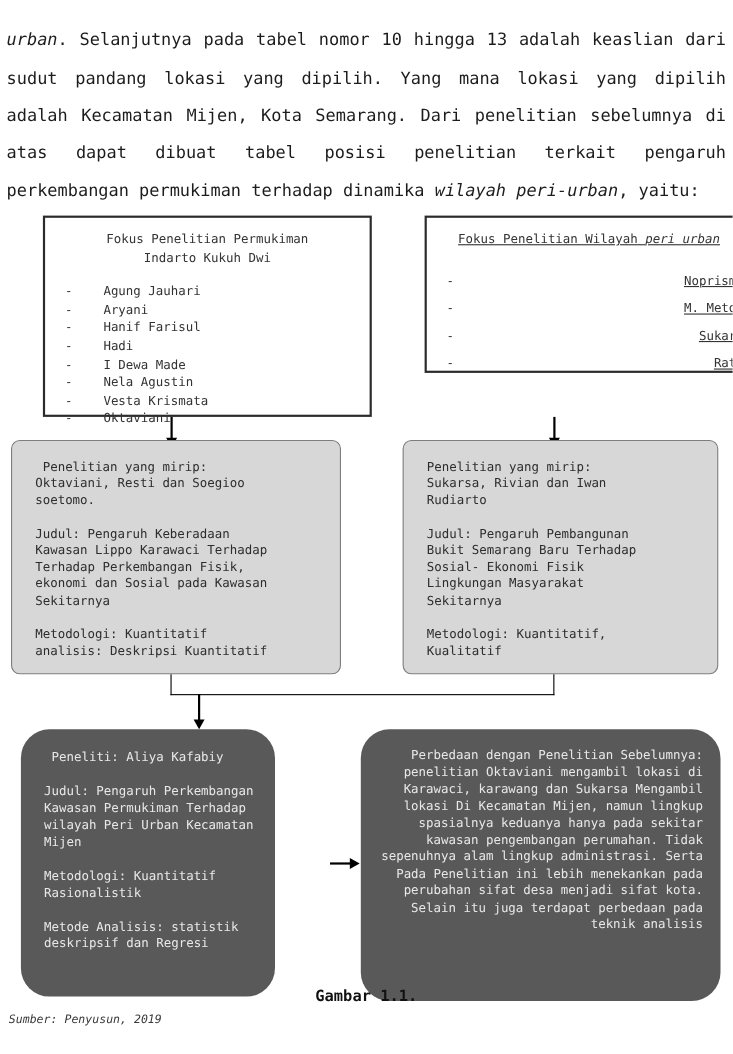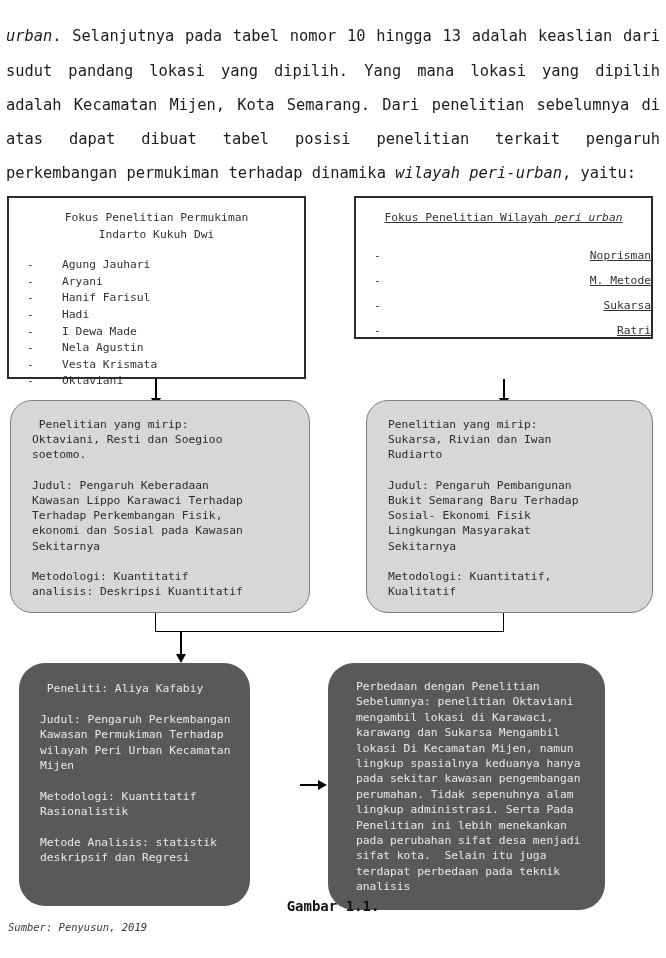--- a/index.html
+++ b/index.html
@@ -33,20 +33,21 @@
 
   
   .boxA {
     position: absolute;
     box-sizing: border-box;
     background: #ffffff;
     border: 2px solid #2b2b2b;
     font-size: 11.3px;
     line-height: 16.6px;
     color: #333333;
+    margin-left: 32px;
   }
   #focus-box-left  { left: 7px;   top: 196px; width: 299px; height: 183px; }
   #focus-box-right { left: 354px; top: 196px; width: 299px; height: 143px; text-decoration: underline; }
 
   .boxA .hdr {
     text-align: center;
     margin: 12px 16px 0 16px;
     white-space: pre-wrap;
   }
   .boxA .hdr .it { font-style: italic; }
@@ -68,21 +69,21 @@
   }
   #focus-box-right ul { margin-top: 16px; text-align: right; }
   #focus-box-right li { line-height: 25px; }
 
   
   .boxB {
     position: absolute;
     box-sizing: border-box;
     background: #d7d7d7;
     border: 1px solid #7d7d7d;
-    border-radius: 22px;
+    border-radius: 8px;
     font-size: 11.3px;
     line-height: 15.2px;
     color: #2d2d2d;
     white-space: pre-wrap;
     padding: 16px 14px 10px 21px;
   }
   #similar-box-left  { left: 10px;  top: 400px; width: 300px; height: 213px; }
   #similar-box-right { left: 366px; top: 400px; width: 287px; height: 213px; }
 
   
@@ -95,23 +96,23 @@
     line-height: 15.4px;
     color: #e8e8e8;
     white-space: pre-wrap;
   }
   #current-research-box {
     left: 19px; top: 663px; width: 231px; height: 243px;
     padding: 18px 14px 10px 21px;
     text-align: left;
   }
   #difference-box {
-    left: 328px; top: 663px; width: 277px; height: 247px;
-    padding: 16px 16px 10px 28px;
-    text-align: left;
+    left: 328px; top: 663px; width: 327px; height: 247px;
+    padding: 16px 16px 10px 12px;
+    text-align: right;
   }
 
   
   .line { position: absolute; background: #000000; }
   .arrowhead {
     position: absolute;
     width: 0; height: 0;
   }
   .arrow-down {
     border-left: 5px solid transparent;

